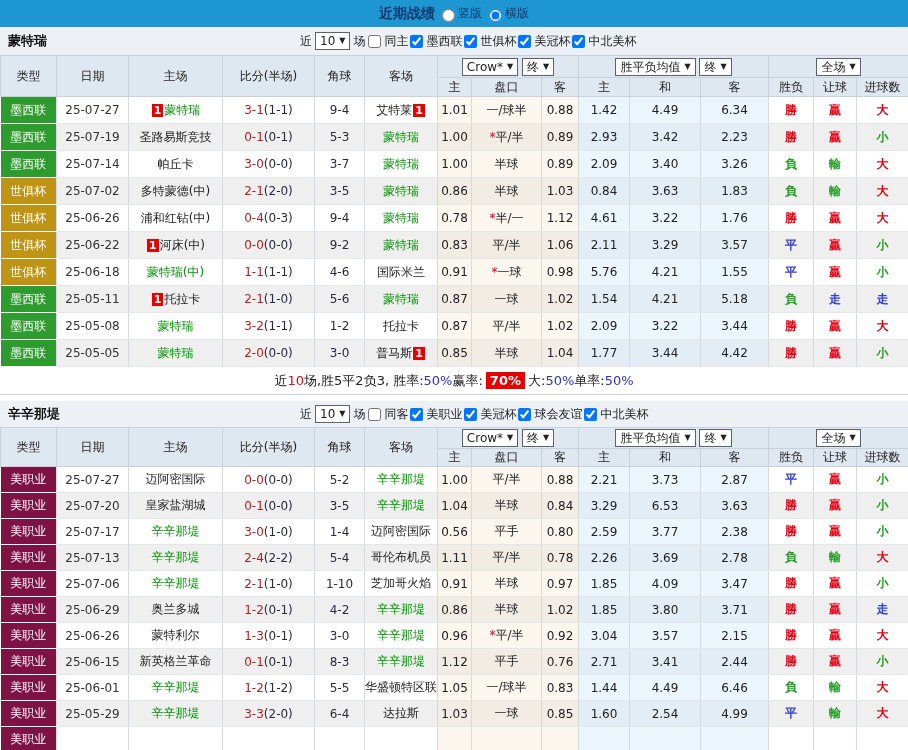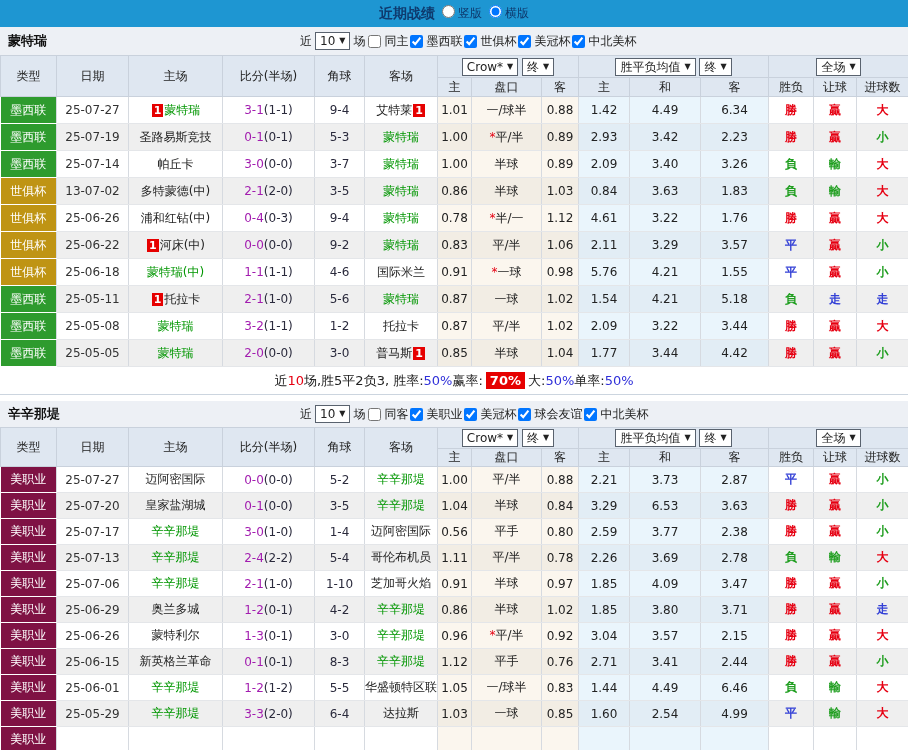--- a/index.html
+++ b/index.html
@@ -11,21 +11,21 @@
     color: #222;
   }
   .wrap { width:908px; height:750px; overflow:hidden; background:#fff; }
 
   
   .topbar {
     height:27px; background:#1e96d2;
     display:flex; align-items:center; justify-content:center; gap:7px;
   }
   .topbar .title { font-weight:bold; font-size:14px; color:#0e3a6e; }
-  .topbar label { color:#0e3a6e; font-size:12px; display:inline-flex; align-items:flex-start; cursor:pointer; }
+  .topbar label { color:#0e3a6e; font-size:12px; display:inline-flex; align-items:flex-end; cursor:pointer; }
   input[type=radio], input[type=checkbox] { vertical-align:middle; margin:0 3px 0 0; width:13px; height:13px; }
 
   
   .secbar { background:#edf0f5; display:flex; align-items:center; }
   .s1 .secbar { height:28px; }
   .s2 .secbar { height:26px; }
   .secbar .team { width:300px; padding-left:8px; font-weight:bold; font-size:13px; color:#111; }
   .filters { display:flex; align-items:center; }
   .filters > * { margin-right:3px; }
   .filters label { display:inline-flex; align-items:center; margin-right:2px; cursor:pointer; }
@@ -56,21 +56,21 @@
   .s2 tbody td { height:26px; }
   tr.even td { background:#efefef; }
   td.lg { color:#fff; border-bottom-color:#fff; }
   td.cream { background:#fbf6ee; }
   tr.even td.cream { background:#f2ede4; }
   td.blue { background:#eaf5fc; }
   tr.even td.blue { background:#e2edf5; }
   td.date { color:#333; }
   .tg { color:#009600; }
   .tk { color:#222; }
-  .sr { color:#a21caf; }
+  .sr { color:#b91c1c; }
   .sh { color:#2a2a3c; }
   .badge1 {
     display:inline-block; background:#e60000; color:#fff;
     font-size:11px; font-weight:bold; line-height:13px;
     padding:0 2px; margin:0 1px;
   }
   td.res span { font-weight:bold; }
   .star { color:#e60012; }
 
   .summary {
@@ -245,21 +245,21 @@
             <td class="cream">0.89</td>
             <td class="blue">2.09</td>
             <td class="blue">3.40</td>
             <td class="blue">3.26</td>
             <td class="res"><span style="color: rgb(31, 158, 31);">負</span></td>
             <td class="res"><span style="color: rgb(31, 158, 31);">輸</span></td>
             <td class="res"><span style="color: rgb(230, 0, 18);">大</span></td>
           </tr>
           <tr class="even">
             <td class="lg" style="background: rgb(191, 148, 20);">世俱杯</td>
-            <td class="date">13-07-02</td>
+            <td class="date">25-07-02</td>
             <td class="team"><span class="tk">多特蒙德(中)</span></td>
             <td class="score"><span class="sr">2-1</span><span class="sh">(2-0)</span></td>
             <td class="sh">3-5</td>
             <td class="team"><span class="tg">蒙特瑞</span></td>
             <td class="cream">0.86</td>
             <td class="cream">半球</td>
             <td class="cream">1.03</td>
             <td class="blue">0.84</td>
             <td class="blue">3.63</td>
             <td class="blue">1.83</td>

